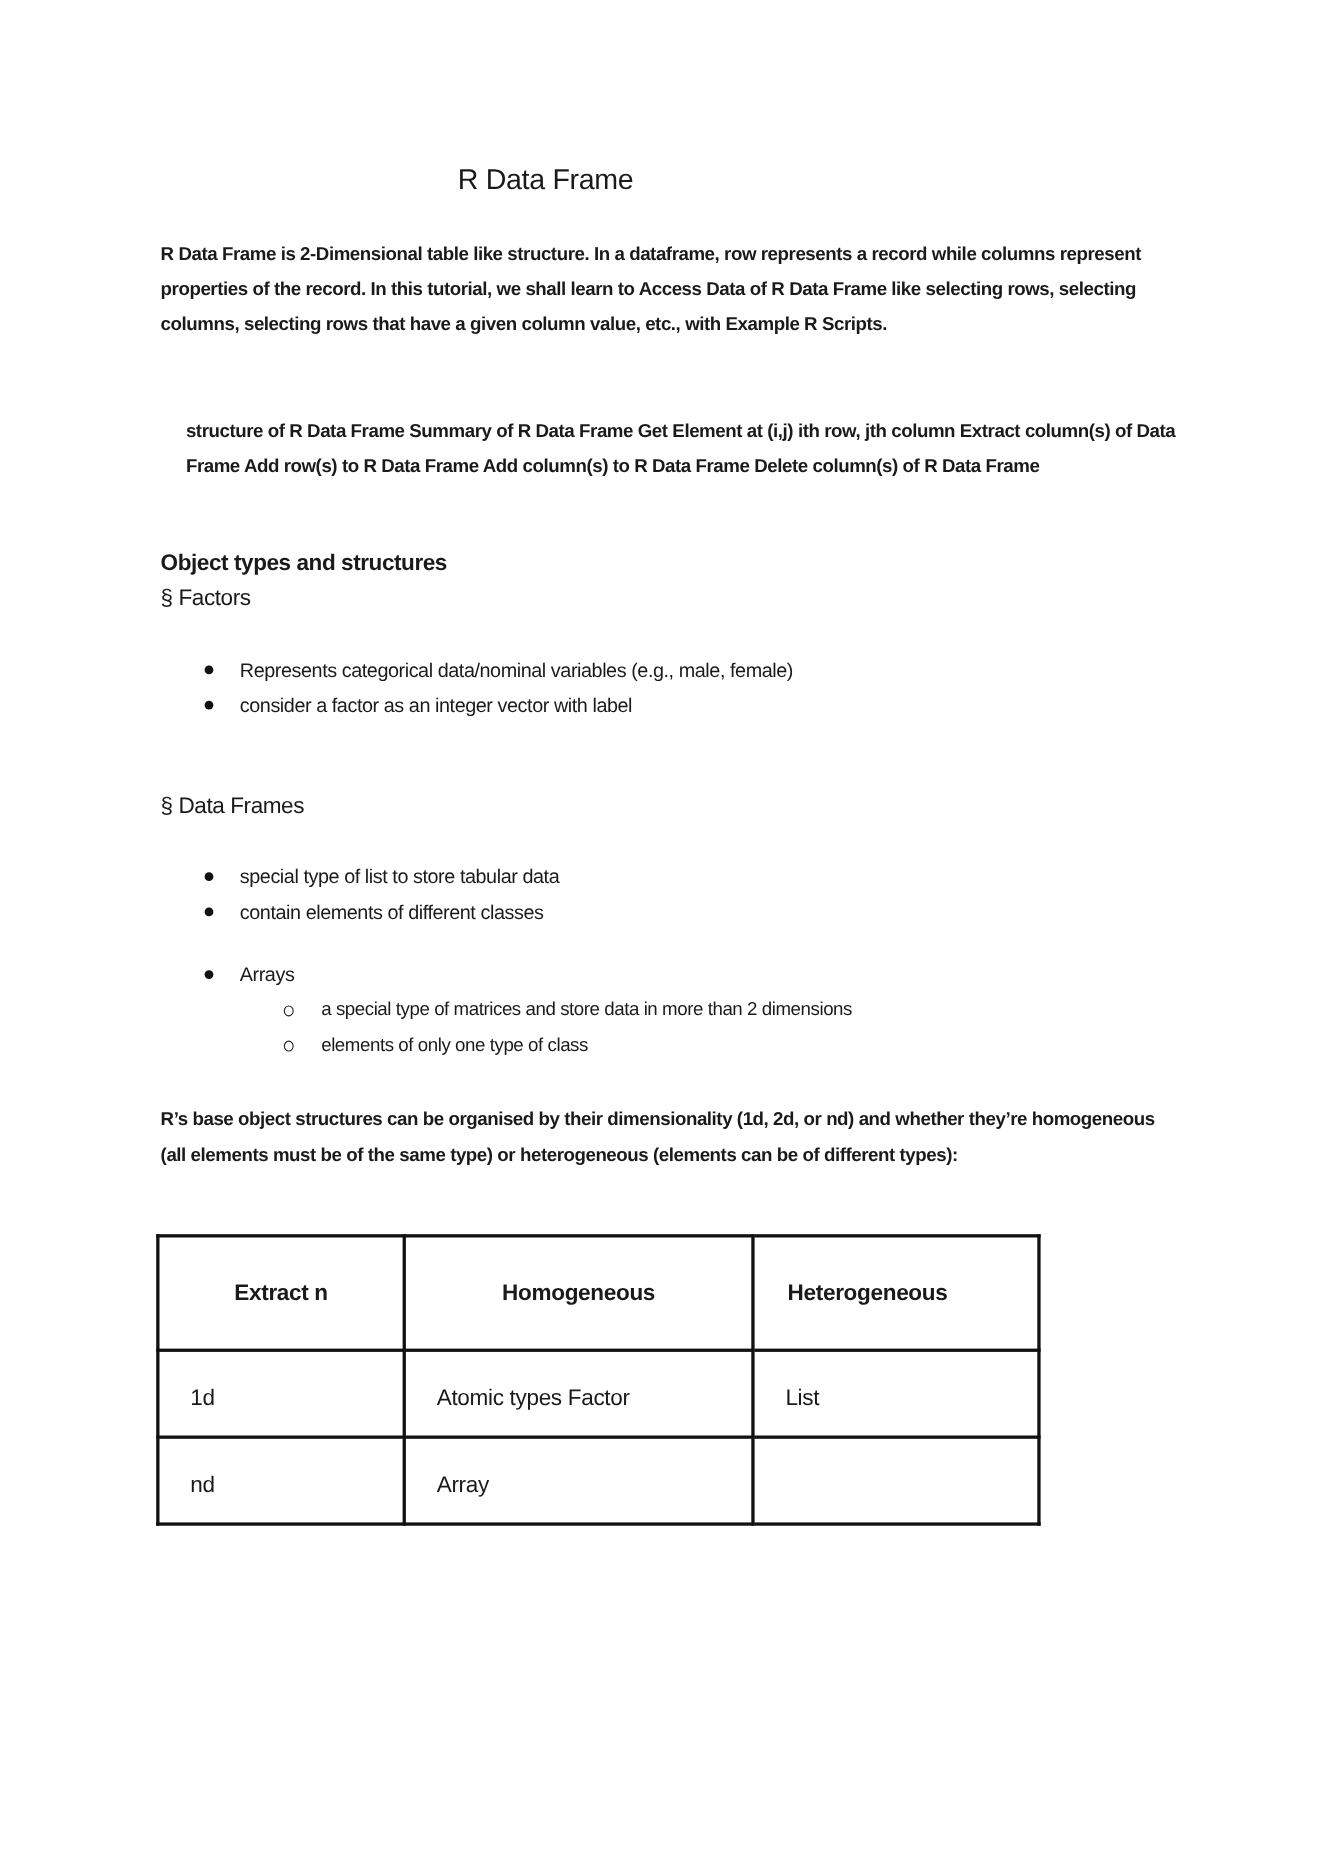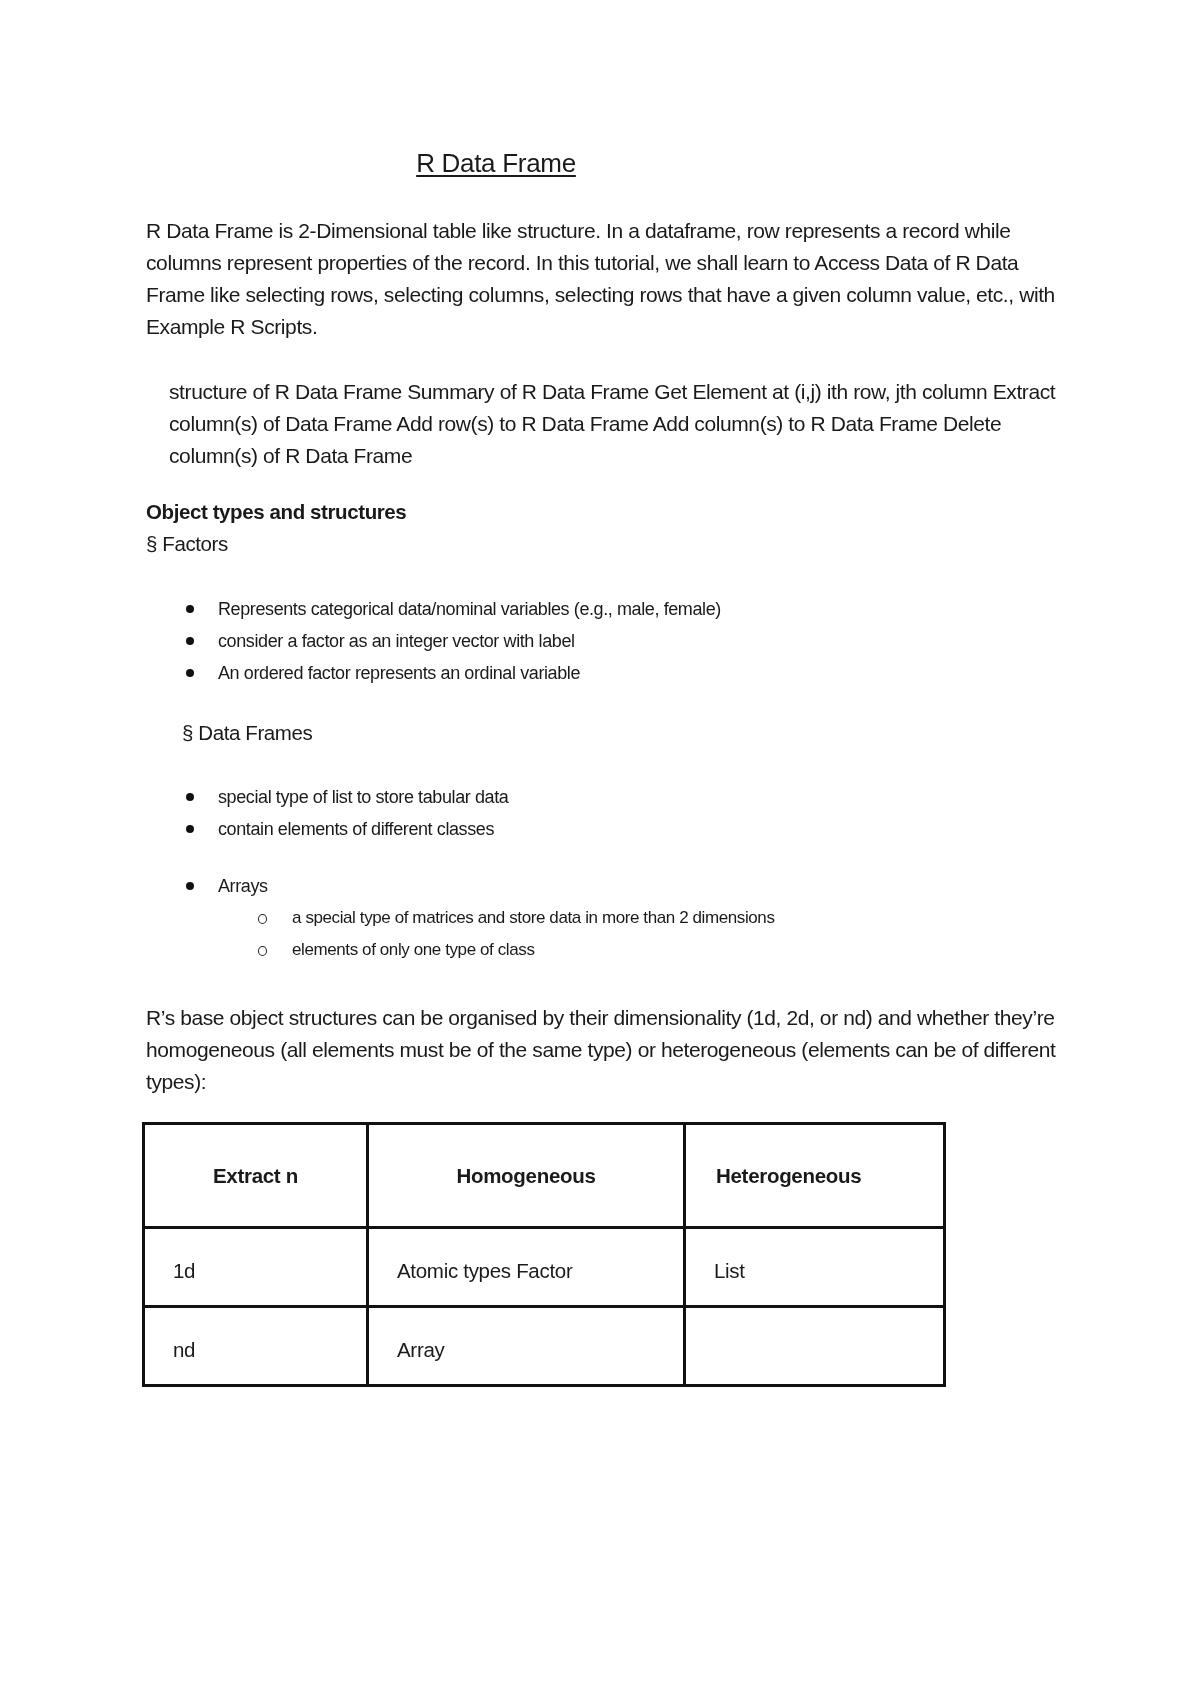--- a/index.html
+++ b/index.html
@@ -1,27 +1,27 @@
 <!DOCTYPE html>
 <html><head>
 <meta charset="utf-8">
 <style>
   html, body { margin: 0; padding: 0; background: #ffffff; }
   body { width: 1200px; height: 1698px; position: relative; overflow: hidden;
          font-family: "Liberation Sans", "DejaVu Sans", sans-serif; color: #1a1a1a; }
   .page { position: absolute; left: 0; top: 0; width: 1200px; height: 1698px; }
   .title { position: absolute; top: 148px; left: 0; width: 992px; text-align: center;
-           font-size: 26px; text-decoration: underline; text-underline-offset: 3px; letter-spacing: -0.3px; }
-  .para { position: absolute; left: 146px; width: 920px; font-size: 21px; line-height: 32px; letter-spacing: -0.4px; }
+           font-size: 26px; text-underline-offset: 3px; letter-spacing: -0.3px; }
+  .para { position: absolute; left: 146px; width: 920px; font-size: 17px; line-height: 32px; letter-spacing: -0.4px; font-weight: bold; }
   .p1 { top: 215px; }
   .p2 { top: 376px; margin-left: 23px; }
   .heading { position: absolute; left: 146px; top: 500px; font-size: 20.5px; font-weight: bold; letter-spacing: -0.4px; }
   .sect { position: absolute; left: 146px; font-size: 20.5px; letter-spacing: -0.4px; }
   .s1 { top: 532px; text-align: right; }
-  .s2 { top: 721px; margin-left: 36px; }
+  .s2 { top: 721px; }
   ul.bul { position: absolute; left: 146px; margin: 0; padding: 0; list-style: none; font-size: 18px; letter-spacing: -0.4px; }
   ul.bul li { position: relative; padding-left: 72px; height: 32px; line-height: 32px; }
   ul.bul li .dot { position: absolute; left: 40px; top: 12px; width: 8px; height: 8px; border-radius: 50%; background: #111; }
   .b1 { top: 593px; }
   .b2 { top: 781px; }
   .b3 { top: 870px; }
   ul.sub { position: absolute; left: 218px; top: 902px; margin: 0; padding: 0; list-style: none; font-size: 17px; letter-spacing: -0.4px; }
   ul.sub li { position: relative; padding-left: 74px; height: 32px; line-height: 32px; }
   ul.sub li .ring { position: absolute; left: 40px; top: 12px; width: 7px; height: 8px; border-radius: 50%; border: 1.5px solid #222; }
   .p3 { top: 1002px; }
@@ -43,21 +43,20 @@
 
   <div class="para p1">R Data Frame is 2-Dimensional table like structure. In a dataframe, row represents a record while columns represent properties of the record. In this tutorial, we shall learn to Access Data of R Data Frame like selecting rows, selecting columns, selecting rows that have a given column value, etc., with Example R Scripts.</div>
   <div class="para p2">structure of R Data Frame Summary of R Data Frame Get Element at (i,j) ith row, jth column Extract column(s) of Data Frame Add row(s) to R Data Frame Add column(s) to R Data Frame Delete column(s) of R Data Frame</div>
 
   <div class="heading">Object types and structures</div>
 
   <div class="sect s1">§ Factors</div>
   <ul class="bul b1">
     <li><span class="dot"></span><span>Represents categorical data/nominal variables (e.g., male, female)</span></li>
     <li><span class="dot"></span><span>consider a factor as an integer vector with label</span></li>
-    <li><span class="dot"></span><span>An ordered factor represents an ordinal variable</span></li>
   </ul>
 
   <div class="sect s2">§ Data Frames</div>
   <ul class="bul b2">
     <li><span class="dot"></span><span>special type of list to store tabular data</span></li>
     <li><span class="dot"></span><span>contain elements of different classes</span></li>
   </ul>
 
   <ul class="bul b3">
     <li><span class="dot"></span><span>Arrays</span></li>

